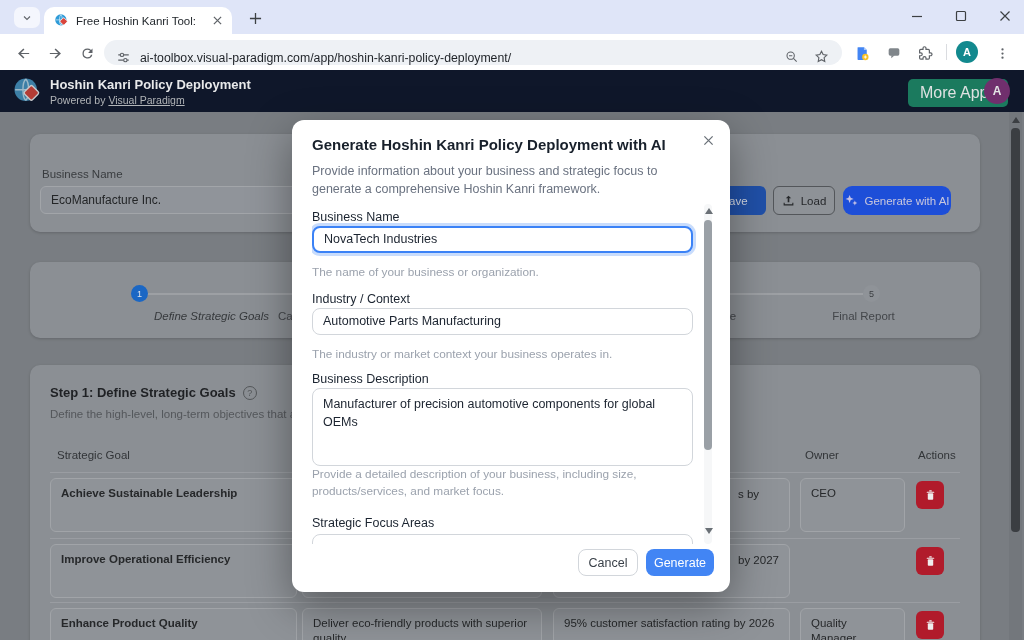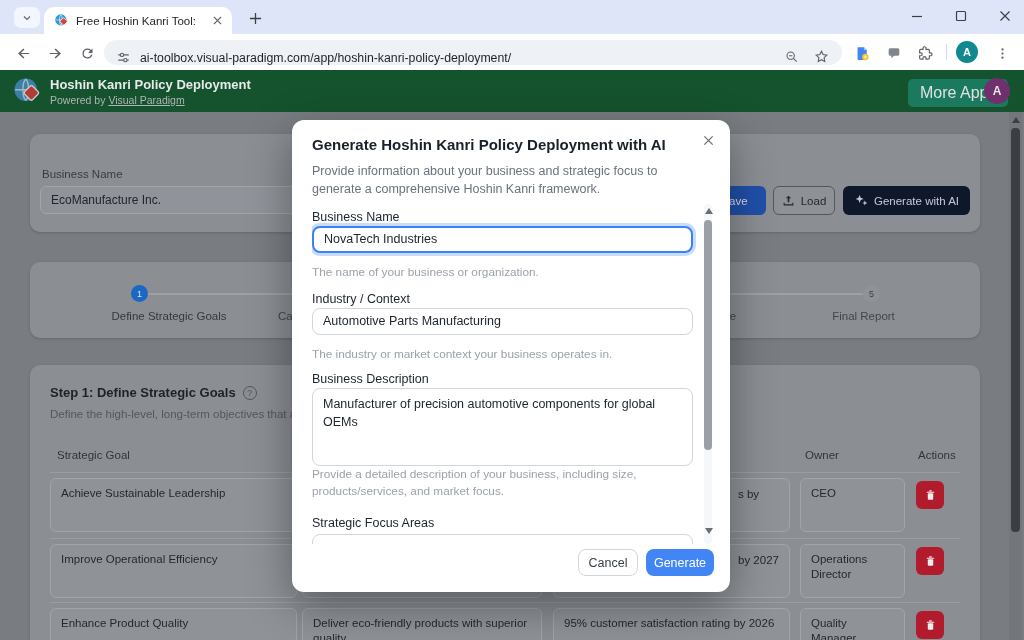--- a/index.html
+++ b/index.html
@@ -23,61 +23,61 @@
   #omnibox-url { font-size:12.3px; color:#1f2328; white-space:nowrap; }
   #omni-right { margin-left:auto; display:flex; gap:13px; align-items:center; }
   .tb-ic { position:absolute; top:9px; width:20px; height:20px; display:flex; align-items:center; justify-content:center; }
   #ext-doc-icon { left:852px; } #feedback-icon { left:884px; } #extensions-icon { left:914px; }
   #tb-sep { position:absolute; left:946px; top:10px; width:1px; height:16px; background:#dadce0; }
   #browser-avatar { position:absolute; left:956px; top:7px; width:22px; height:22px; border-radius:50%; background:#12898e; color:#fff; font-size:11px; font-weight:bold; display:flex; align-items:center; justify-content:center; }
   #menu-btn { left:992px; }
 
   
   #app { position:absolute; left:0; top:70px; width:1024px; height:570px; background:#797d82; overflow:hidden; }
-  #app-header { position:absolute; left:0; top:0; width:1024px; height:42px; background:#14532d; }
+  #app-header { position:absolute; left:0; top:0; width:1024px; height:42px; background:#0f172a; }
   #app-logo { position:absolute; left:12px; top:6px; }
   #app-title { position:absolute; left:50px; top:7px; font-size:13px; font-weight:bold; color:#e8e9ea; }
   #app-powered { position:absolute; left:50px; top:24px; font-size:10.5px; color:#b1b4b7; }
   #app-powered a, #powered-link { color:#b1b4b7; text-decoration:underline; }
   #more-apps-btn { position:absolute; left:908px; top:9px; height:28px; padding:0 12px; background:#1b7a5e; border-radius:5px; color:#dfe2e2; font-size:16px; display:flex; align-items:center; }
   #header-avatar { position:absolute; left:984px; top:8px; width:26px; height:26px; border-radius:50%; background:#702f6d; color:#e3e4e5; font-weight:bold; font-size:12px; display:flex; align-items:center; justify-content:center; }
 
   .card { position:absolute; left:30px; width:950px; background:#8b8f94; border-radius:10px; box-shadow:0 1px 3px rgba(0,0,0,.18); }
   #card-form { top:64px; height:98px; }
   #bn-label { position:absolute; left:12px; top:34px; font-size:11.5px; color:#393c3f; }
   #bn-input { position:absolute; left:10px; top:52px; width:690px; height:28px; background:#90949a; border:1px solid #a2a5a9; border-radius:6px; font-size:12px; color:#232527; line-height:26px; padding:0 10px; }
   .appbtn { position:absolute; top:52px; height:29px; border-radius:6px; font-size:11.5px; display:flex; align-items:center; justify-content:center; gap:6px; }
   #save-btn { left:673px; width:63px; background:#2050a8; color:#d6dae4; }
   #load-btn { left:743px; width:62px; background:#8e9297; border:1px solid #53565a; color:#26282b; }
-  #genai-btn { left:813px; width:127px; background:#0f172a; color:#c9c7dd; }
+  #genai-btn { left:813px; width:108px; background:#1d4ed8; color:#c9c7dd;border-radius:9px; }
 
   #card-stepper { top:192px; height:76px; }
   #step-line { position:absolute; left:117px; top:31px; width:716px; height:2px; background:#9da0a4; }
   .step-circle { position:absolute; top:23px; width:17px; height:17px; border-radius:50%; font-size:9px; display:flex; align-items:center; justify-content:center; }
   #step1-circle { left:101px; background:#1b67c4; color:#dde4ee; }
   #step5-circle { left:833px; background:#8f9398; color:#3b3e41; }
   .step-label { position:absolute; top:48px; font-size:11.5px; color:#43464a; }
-  #step1-label { left:39px; width:200px; text-align:center; color:#36393c; }
+  #step1-label { left:39px; width:200px; text-align:right; color:#36393c;font-style:italic; }
   #step2-frag { left:248px; }
   #step4-frag { left:696px; }
   #step5-label { left:781px; width:105px; text-align:center; }
 
   #card-step1 { top:295px; height:300px; }
   #s1-title-row { position:absolute; left:20px; top:20px; display:flex; align-items:center; gap:7px; }
   #s1-title { font-size:13px; font-weight:bold; color:#1f2124; }
   #s1-help { width:14px; height:14px; border-radius:50%; border:1.5px solid #54575a; color:#54575a; font-size:9px; display:flex; align-items:center; justify-content:center; }
   #s1-sub { position:absolute; left:20px; top:43px; font-size:11.5px; color:#54575b; white-space:nowrap; }
   .colhead { position:absolute; top:84px; font-size:11.5px; color:#323538; }
   #col-goal { left:27px; } #col-owner { left:775px; } #col-actions { left:888px; }
   .tdiv { position:absolute; left:20px; width:910px; height:1px; background:#9a9da2; }
   #hdr-div { top:107px; } #div-1 { top:173px; } #div-2 { top:237px; }
   .trow { position:absolute; left:0; width:950px; height:54px; }
   #row-0 { top:113px; } #row-1 { top:179px; } #row-2 { top:243px; }
   .cellbox { position:absolute; top:0; height:54px; background:#8f9398; border:1px solid #a1a4a8; border-radius:6px; padding:7px 10px; font-size:11.5px; color:#26282a; line-height:1.32; overflow:hidden; }
-  .c-goal { left:20px; width:247px; }
+  .c-goal { left:20px; width:247px;font-weight:bold; }
   .c-desc { left:272px; width:240px; }
   .c-measure { left:523px; width:237px; }
   .c-owner { left:770px; width:105px; }
   .frag { position:absolute; left:184px; top:8px; white-space:nowrap; }
   .del-btn { position:absolute; left:886px; top:3px; width:28px; height:28px; background:#b11b2b; border-radius:6px; display:flex; align-items:center; justify-content:center; }
 
   
   #page-scrollbar { position:absolute; left:1009px; top:42px; width:13px; height:528px; background:#73777c; }
   #page-scroll-up { position:absolute; left:2.5px; top:5px; width:0; height:0; border-left:4px solid transparent; border-right:4px solid transparent; border-bottom:6px solid #3c3f43; }
   #page-scroll-thumb { position:absolute; left:2px; top:16px; width:9px; height:404px; border-radius:4px; background:#3b3e42; }
@@ -289,21 +289,20 @@
             </svg>
           </div>
       </div>
 
       <div class="trow" id="row-1">
         <div class="cellbox c-goal">Improve Operational Efficiency</div>
         <div class="cellbox c-desc"></div>
         <div class="cellbox c-measure">
             <span class="frag">by 2027</span>
           </div>
-        <div class="cellbox c-owner">Operations Director</div>
         <div class="del-btn">
             <svg width="13" height="13" viewBox="0 0 24 24" fill="#efeded">
               <rect x="7" y="8" width="10" height="12" rx="1.5"></rect>
               <rect x="5" y="5" width="14" height="2" rx="1"></rect>
               <rect x="9.5" y="2.5" width="5" height="2" rx="1"></rect>
             </svg>
           </div>
       </div>
 
       <div class="trow" id="row-2">

